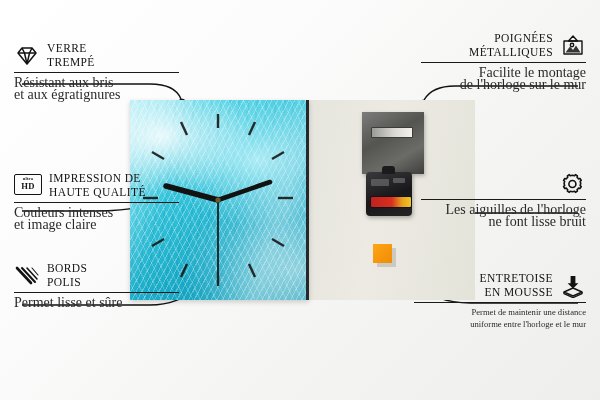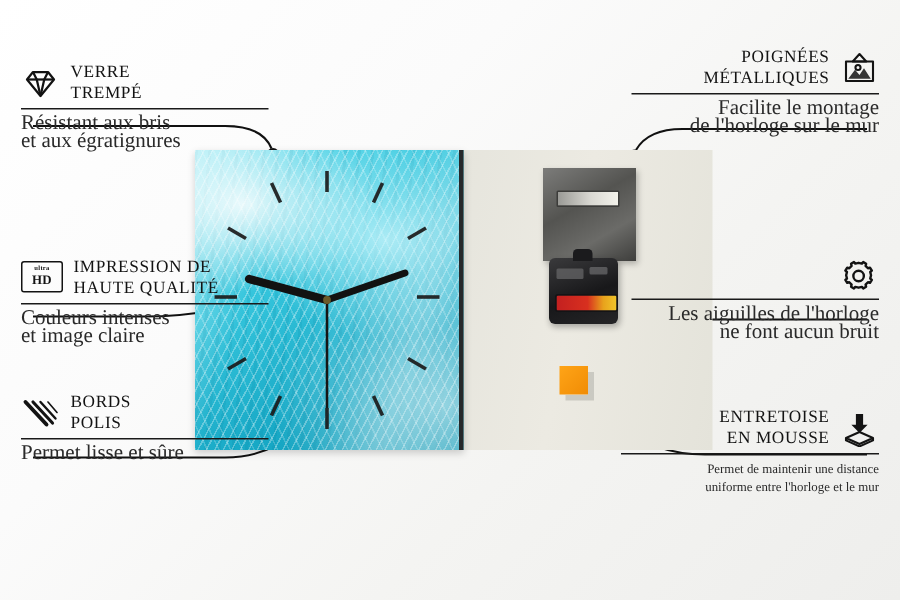--- a/index.html
+++ b/index.html
@@ -236,21 +236,21 @@
       <span class="ico">
         <svg viewBox="0 0 26 24" fill="none" stroke="#131313" stroke-width="1.6" stroke-linejoin="round">
           <path d="M13 3.2 l2.2 .55 .9 -1.1 1.9 1.25 -.35 1.4 1.55 1.55 1.4 -.35 1.25 1.9 -1.1 .9 .55 2.2 -.55 2.2 1.1 .9 -1.25 1.9 -1.4 -.35 -1.55 1.55 .35 1.4 -1.9 1.25 -.9 -1.1 -2.2 .55 -2.2 -.55 -.9 1.1 -1.9 -1.25 .35 -1.4 -1.55 -1.55 -1.4 .35 -1.25 -1.9 1.1 -.9 -.55 -2.2 .55 -2.2 -1.1 -.9 1.25 -1.9 1.4 .35 1.55 -1.55 -.35 -1.4 1.9 -1.25 .9 1.1 Z" transform="translate(-0.6,0)"></path>
           <circle cx="12.4" cy="12" r="3.5"></circle>
         </svg>
       </span>
     </div>
     <div class="rule"></div>
     <div class="desc">
       <span>Les aiguilles de l'horloge</span><br>
-      <span>ne font aucun bruit</span>
+      <span>ne font lisse bruit</span>
     </div>
   </div>
 
   <div class="callout c-right" style="top:272px;width:172px;left:414px;">
     <div class="head">
       <span class="title">
         <span>ENTRETOISE</span><br>
         <span>EN MOUSSE</span>
       </span>
       <span class="ico">

